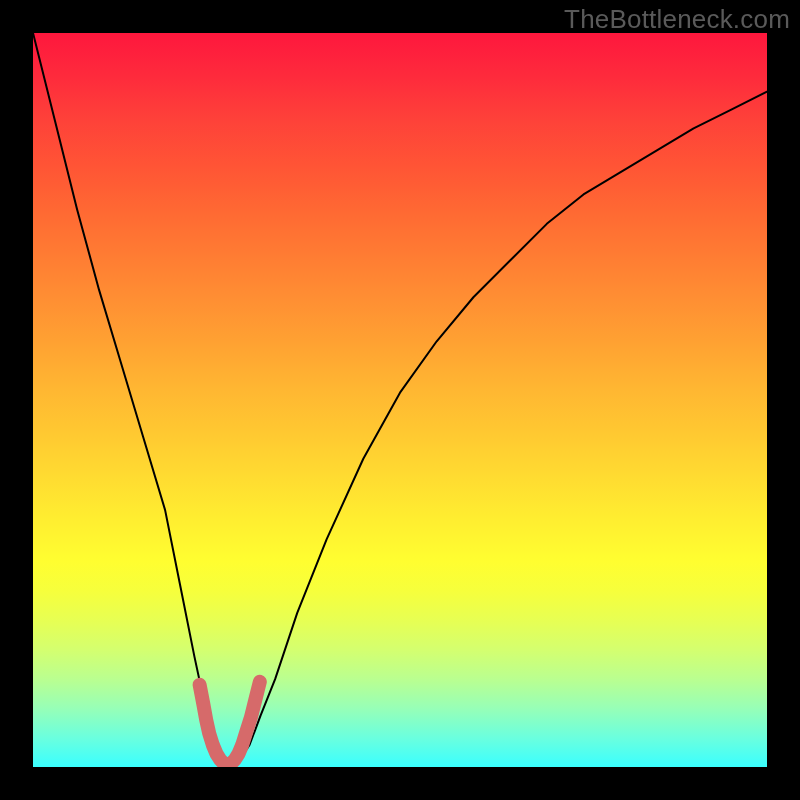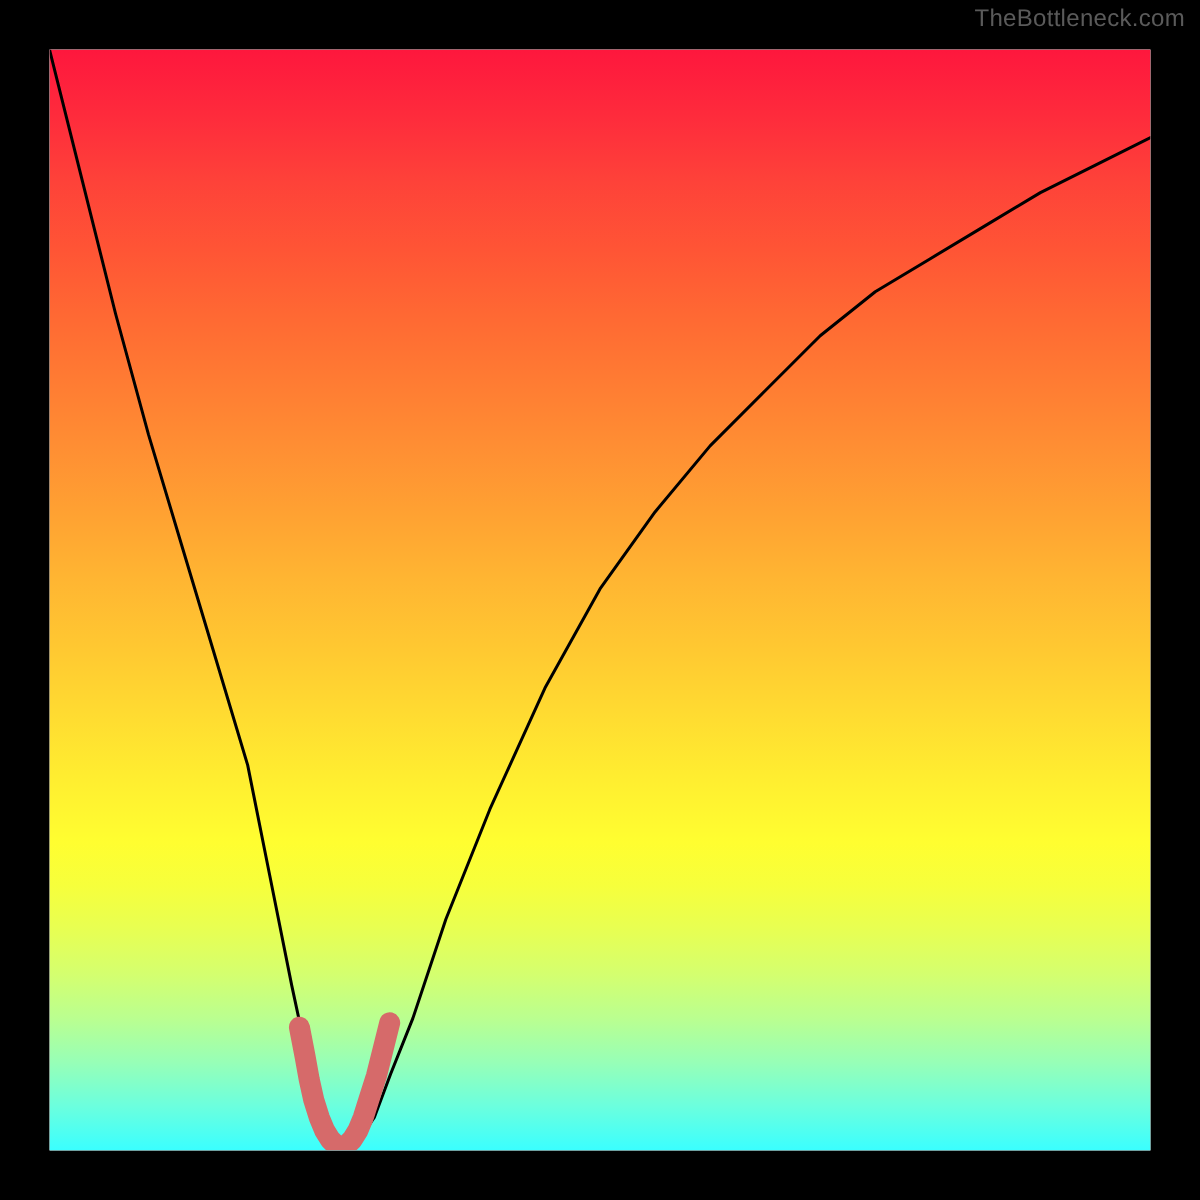--- a/index.html
+++ b/index.html
@@ -15,21 +15,21 @@
     position: relative;
     width: 800px;
     height: 800px;
     background: #000;
   }
   .attribution {
     position: absolute;
     top: 4px;
     right: 10px;
     color: #5a5a5a;
-    font-size: 16px;
+    font-size: 26px;
     letter-spacing: 0.2px;
     z-index: 50;
   }
   .plot-area {
     position: absolute;
     left: 33px;
     top: 33px;
     width: 734px;
     height: 734px;
     background: #fff;

